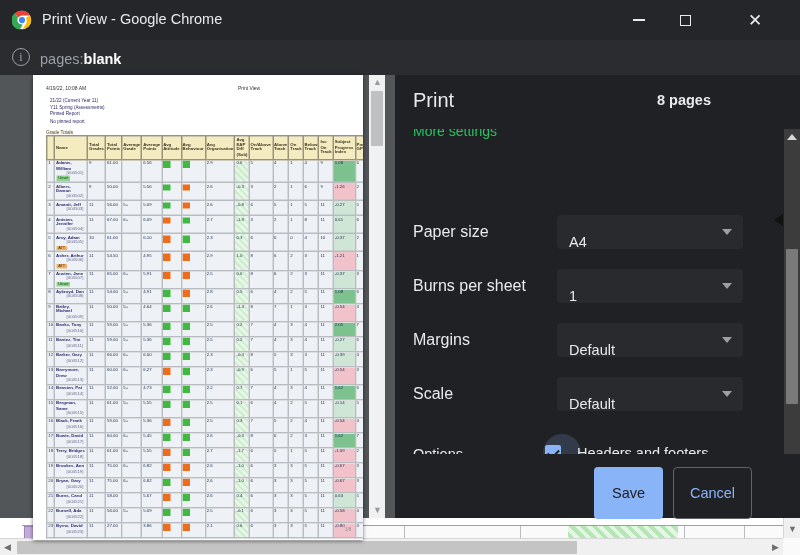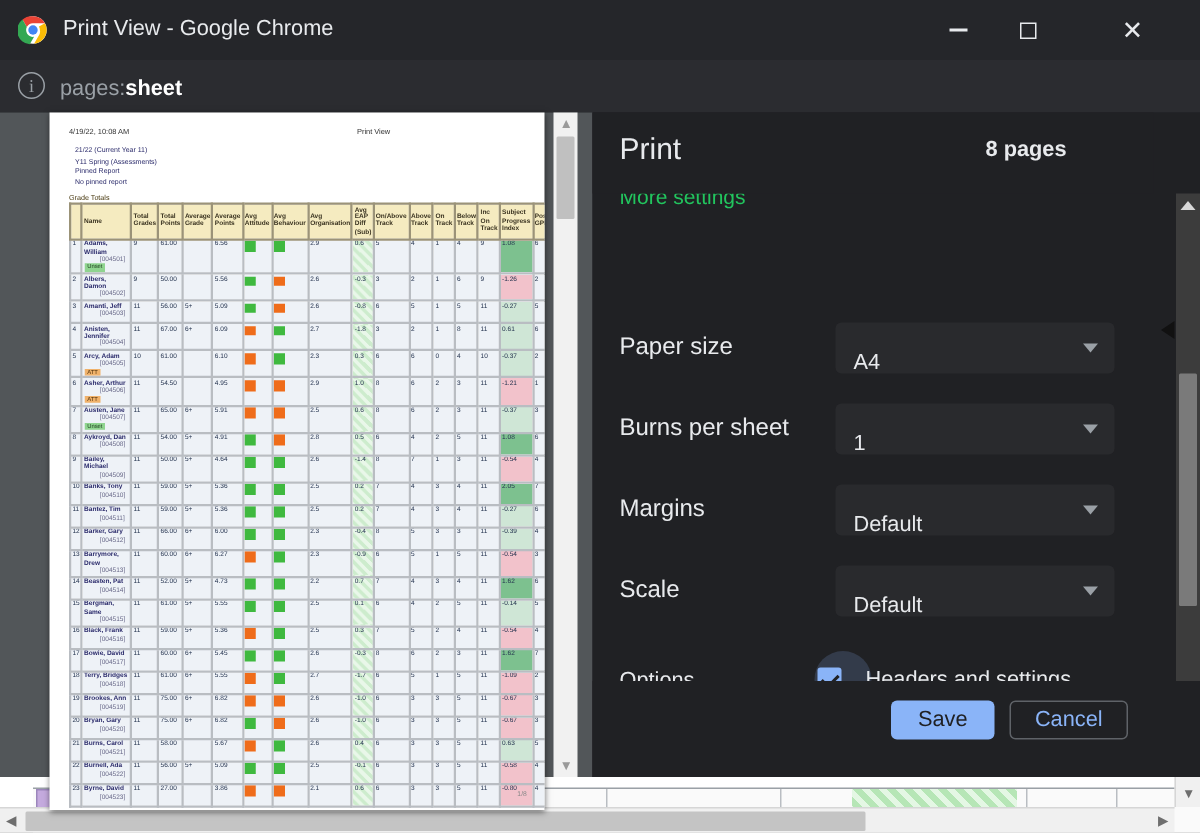--- a/index.html
+++ b/index.html
@@ -276,21 +276,21 @@
     width: 247px; height: 40px;
     border: 4px solid #f5901e; border-radius: 20px;
     pointer-events: none;
   }
 
   .footer {
     position: absolute; left: 0; bottom: 0; width: 405px; height: 64px;
     background: #202124; z-index: 3;
   }
   .btn {
-    position: absolute; top: 13px; height: 26px;
+    position: absolute; top: 13px; height: 52px;
     border-radius: 4px; font-size: 14.5px;
     display: flex; align-items: center; justify-content: center;
   }
   .btn-save {
     right: 137px; width: 69px;
     background: #8ab4f8; color: #202124;
   }
   .btn-cancel {
     right: 48px; width: 79px;
     background: transparent; color: #8ab4f8;
@@ -381,21 +381,21 @@
         <span class="glyph-max"></span>
       </div>
       <div class="wbtn close">
         <span class="glyph-close">✕</span>
       </div>
     </div>
 
     <div class="addrbar">
       <div class="info-icon">i</div>
       <div class="url">
-        <span class="scheme">pages:</span><span class="host">sheet</span>
+        <span class="scheme">pages:</span><span class="host">blank</span>
       </div>
     </div>
 
     <div class="preview-area">
       <div class="paper">
         <div class="pv-head">4/19/22, 10:08 AM</div>
         <div class="pv-title">Print View</div>
         <div class="pv-meta">
           <div>21/22 (Current Year 11)</div>
           <div>Y11 Spring (Assessments)</div>
@@ -966,21 +966,21 @@
             <span class="val">Default</span>
             <span class="caret"></span>
           </div>
         </div>
 
         <div class="opt-label">Options</div>
         <div class="halo"></div>
 
         <div class="opt-row" style="top:309px">
           <span class="cbox"></span>
-          <span class="cbox-text">Headers and settings</span>
+          <span class="cbox-text">Headers and footers</span>
         </div>
 
         <div class="opt-row" style="top:348px">
           <span class="cbox"></span>
           <span class="cbox-text">Background graphics</span>
         </div>
 
         <div class="annot"></div>
       </div>
 

